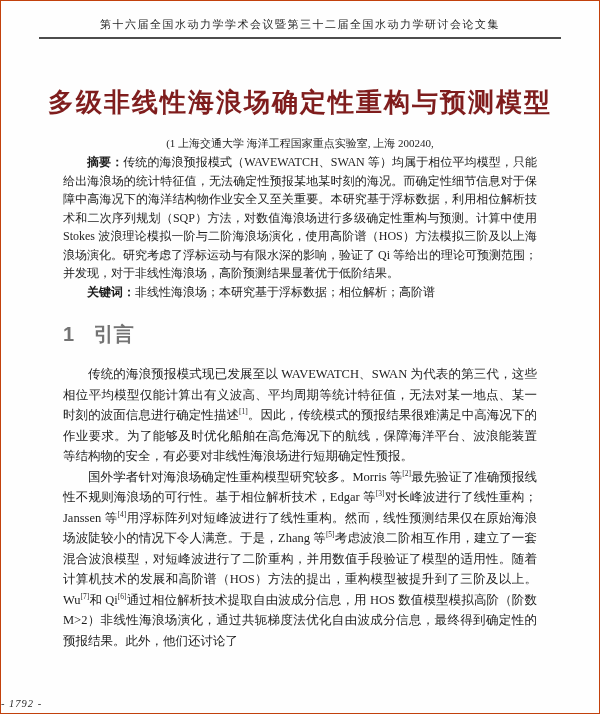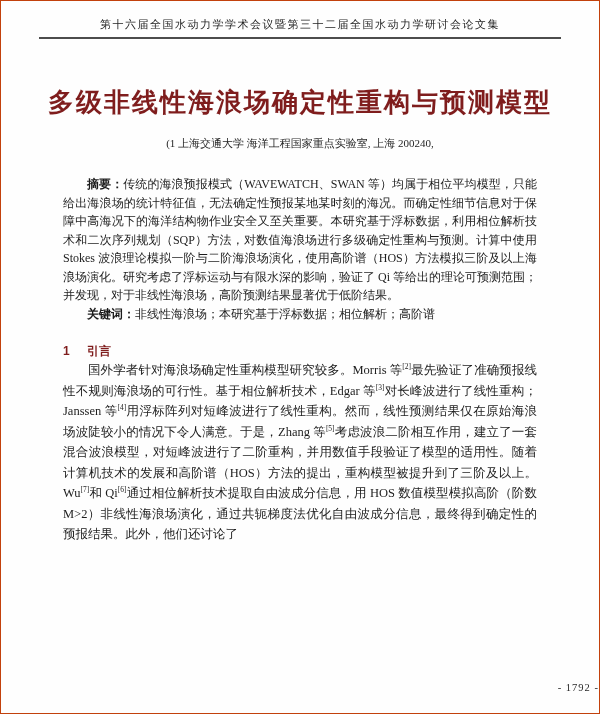--- a/index.html
+++ b/index.html
@@ -51,55 +51,56 @@
     line-height: 19px;
     color: #262626;
   }
   .abstract, .keywords {
     margin: 0 62px;
     font-size: 12px;
     line-height: 18.5px;
     text-align: justify;
     text-indent: 2em;
   }
-  .abstract { margin-top: 22px; }
+  .abstract { }
   .keywords { margin-top: 0; }
   .bold-label {
     font-family: "Liberation Sans", sans-serif;
     font-weight: bold;
   }
   sup {
     font-size: 0.6em;
     vertical-align: super;
     line-height: 0;
   }
   .section {
     margin: 20px 62px 0 62px;
     font-family: "Liberation Sans", sans-serif;
     font-weight: bold;
-    font-size: 12px;
-    color: #7f1d1d;
+    font-size: 20px;
+    color: #737373;
   }
   .sec-num { margin-right: 14px; }
   .body-para {
     margin: 0 62px;
     font-size: 12.5px;
     line-height: 20.5px;
     text-align: justify;
     text-indent: 2em;
   }
   .body-para.first { margin-top: 16px; }
   .footer {
     position: absolute;
     left: 0; right: 0;
-    bottom: 20px;
-    text-align: right;
+    bottom: 4px;
+    text-align: left;
     font-size: 10.5px;
     letter-spacing: 1px;
     color: #2a2a2a;
+    font-style: italic;
   }
 </style>
 </head>
 <body>
 
 <div class="page">
 
   <div class="header">第十六届全国水动力学学术会议暨第三十二届全国水动力学研讨会论文集</div>
 
   <div class="header-rule"></div>
@@ -113,18 +114,19 @@
 
   <p class="abstract"><span class="bold-label">摘要：</span><span>传统的海浪预报模式（WAVEWATCH、SWAN 等）均属于相位平均模型，只能给出海浪场的统计特征值，无法确定性预报某地某时刻的海况。而确定性细节信息对于保障中高海况下的海洋结构物作业安全又至关重要。本研究基于浮标数据，利用相位解析技术和二次序列规划（SQP）方法，对数值海浪场进行多级确定性重构与预测。计算中使用 Stokes 波浪理论模拟一阶与二阶海浪场演化，使用高阶谱（HOS）方法模拟三阶及以上海浪场演化。研究考虑了浮标运动与有限水深的影响，验证了 Qi 等给出的理论可预测范围；并发现，对于非线性海浪场，高阶预测结果显著优于低阶结果。</span></p>
 
   <p class="keywords"><span class="bold-label">关键词：</span><span>非线性海浪场；本研究基于浮标数据；相位解析；高阶谱</span></p>
 
   <h2 class="section">
     <span class="sec-num">1</span>
     <span class="sec-title">引言</span>
   </h2>
 
+  <p class="body-para first"><span>传统的海浪预报模式现已发展至以 WAVEWATCH、SWAN 为代表的第三代，这些相位平均模型仅能计算出有义波高、平均周期等统计特征值，无法对某一地点、某一时刻的波面信息进行确定性描述</span><sup>[1]</sup><span>。因此，传统模式的预报结果很难满足中高海况下的作业要求。为了能够及时优化船舶在高危海况下的航线，保障海洋平台、波浪能装置等结构物的安全，有必要对非线性海浪场进行短期确定性预报。</span></p>
 
   <p class="body-para"><span>国外学者针对海浪场确定性重构模型研究较多。Morris 等</span><sup>[2]</sup><span>最先验证了准确预报线性不规则海浪场的可行性。基于相位解析技术，Edgar 等</span><sup>[3]</sup><span>对长峰波进行了线性重构；Janssen 等</span><sup>[4]</sup><span>用浮标阵列对短峰波进行了线性重构。然而，线性预测结果仅在原始海浪场波陡较小的情况下令人满意。于是，Zhang 等</span><sup>[5]</sup><span>考虑波浪二阶相互作用，建立了一套混合波浪模型，对短峰波进行了二阶重构，并用数值手段验证了模型的适用性。随着计算机技术的发展和高阶谱（HOS）方法的提出，重构模型被提升到了三阶及以上。Wu</span><sup>[7]</sup><span>和 Qi</span><sup>[6]</sup><span>通过相位解析技术提取自由波成分信息，用 HOS 数值模型模拟高阶（阶数 M&gt;2）非线性海浪场演化，通过共轭梯度法优化自由波成分信息，最终得到确定性的预报结果。此外，他们还讨论了</span></p>
 
   <div class="footer">- 1792 -</div>
 
 </div>
 
 </body></html>

